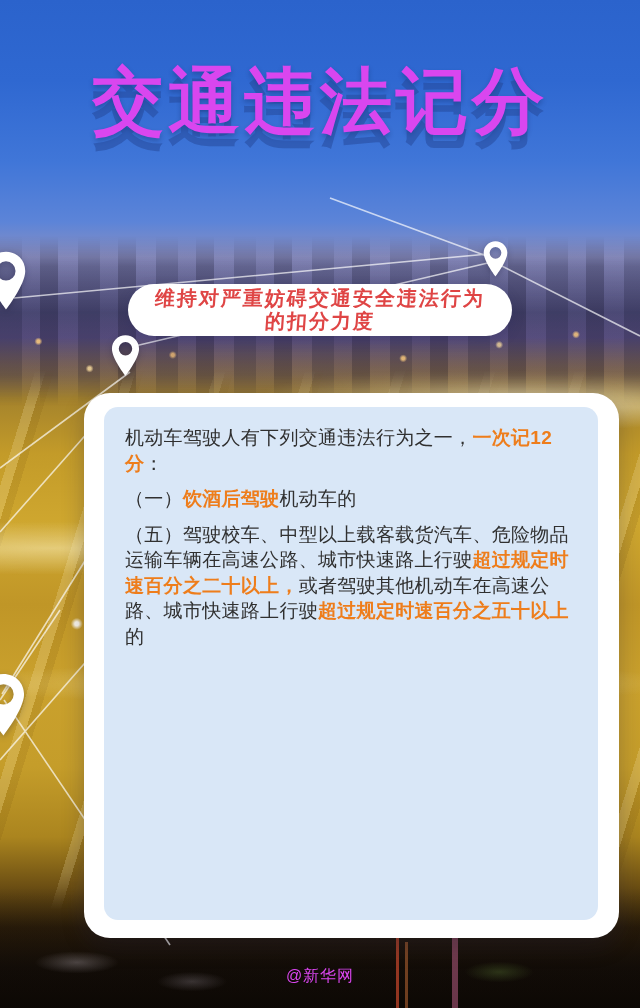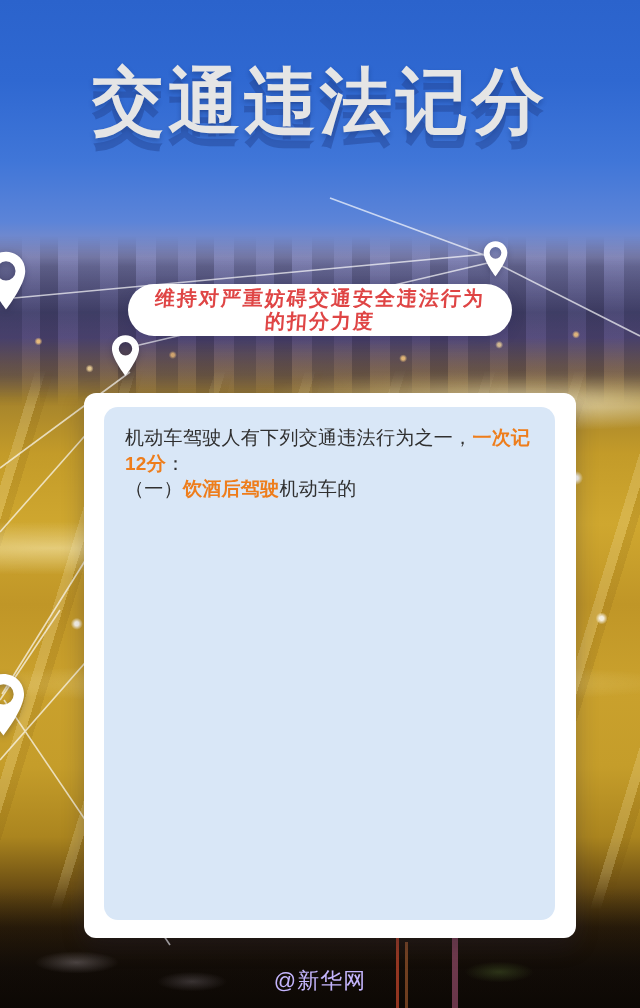--- a/index.html
+++ b/index.html
@@ -66,56 +66,56 @@
   .pin{position:absolute;z-index:2;}
   .pin svg{display:block;width:100%;height:auto;filter:drop-shadow(0 2px 3px rgba(20,20,50,.3));}
   .pin-a{left:-16px;top:250px;width:44px;}
   .pin-b{left:482px;top:240px;width:27px;}
   .pin-c{left:110px;top:334px;width:31px;}
   .pin-d{left:-20px;top:672px;width:47px;}
 
   
   .title{
     position:absolute;left:0;top:56px;width:640px;z-index:3;
-    text-align:center;color:#e5e5e5;font-weight:900;
+    text-align:center;color:#d946ef;font-weight:900;
     font-size:72px;line-height:90px;letter-spacing:4px;
     text-shadow:0 13px 0 rgba(36,70,150,.5), 0 3px 5px rgba(10,30,80,.3);
     white-space:nowrap;
   }
   
   .banner{
     position:absolute;left:128px;top:284px;width:384px;height:52px;z-index:3;
     background:#ffffff;border-radius:28px;
     box-shadow:0 4px 12px rgba(40,40,90,.25);
     display:flex;flex-direction:column;justify-content:center;align-items:center;
   }
   .banner div{
     color:var(--banner,#df4545);font-weight:700;font-size:20px;line-height:23px;
     letter-spacing:2px;transform:skewX(-4deg);white-space:nowrap;
   }
   
   .card{
-    position:absolute;left:84px;top:393px;width:492px;height:545px;z-index:3;
-    background:#ffffff;border-radius:12px;
+    position:absolute;left:84px;top:393px;width:535px;height:545px;z-index:3;
+    background:#ffffff;border-radius:26px;
     box-shadow:0 8px 22px rgba(30,30,60,.28);
   }
   .card-inner{
     position:absolute;left:20px;right:21px;top:14px;bottom:18px;
     background:var(--cardbg,#d9e7f7);border-radius:14px;
     padding:18px 20px 0 21px;box-sizing:border-box;overflow:hidden;
     color:#303030;font-size:19px;line-height:25.5px;letter-spacing:.3px;
   }
   .card-inner p{margin:0;}
-  .card-inner p + p{}
+  .card-inner p + p{margin-top:10px;}
   .hl{color:var(--hl,#ee7d1b);font-weight:700;}
 
   
   .watermark{
     position:absolute;left:0;top:966px;width:640px;z-index:3;
-    text-align:center;color:#c4b5fd;font-size:22px;letter-spacing:1px;
+    text-align:center;color:#d946ef;font-size:16px;letter-spacing:1px;
   }
 </style>
 </head>
 <body>
 
 <div class="poster">
 
   <div class="bg"></div>
   <div class="bg-city"></div>
   <div class="bg-highway"></div>
@@ -166,20 +166,21 @@
 
   <div class="banner">
     <div>维持对严重妨碍交通安全违法行为</div>
     <div>的扣分力度</div>
   </div>
 
   <div class="card">
     <div class="card-inner">
       <p><span>机动车驾驶人有下列交通违法行为之一，</span><span class="hl">一次记12分</span><span>：</span></p>
       <p><span>（一）</span><span class="hl">饮酒后驾驶</span><span>机动车的</span></p>
+      <p><span>（五）驾驶校车、中型以上载客载货汽车、危险物品运输车辆在高速公路、城市快速路上行驶</span><span class="hl">超过规定时速百分之二十以上，</span><span>或者驾驶其他机动车在高速公路、城市快速路上行驶</span><span class="hl">超过规定时速百分之五十以上</span><span>的</span></p>
       <p></p>
 
     </div>
   </div>
 
   <div class="watermark">@新华网</div>
 
 </div>
 
 </body></html>

